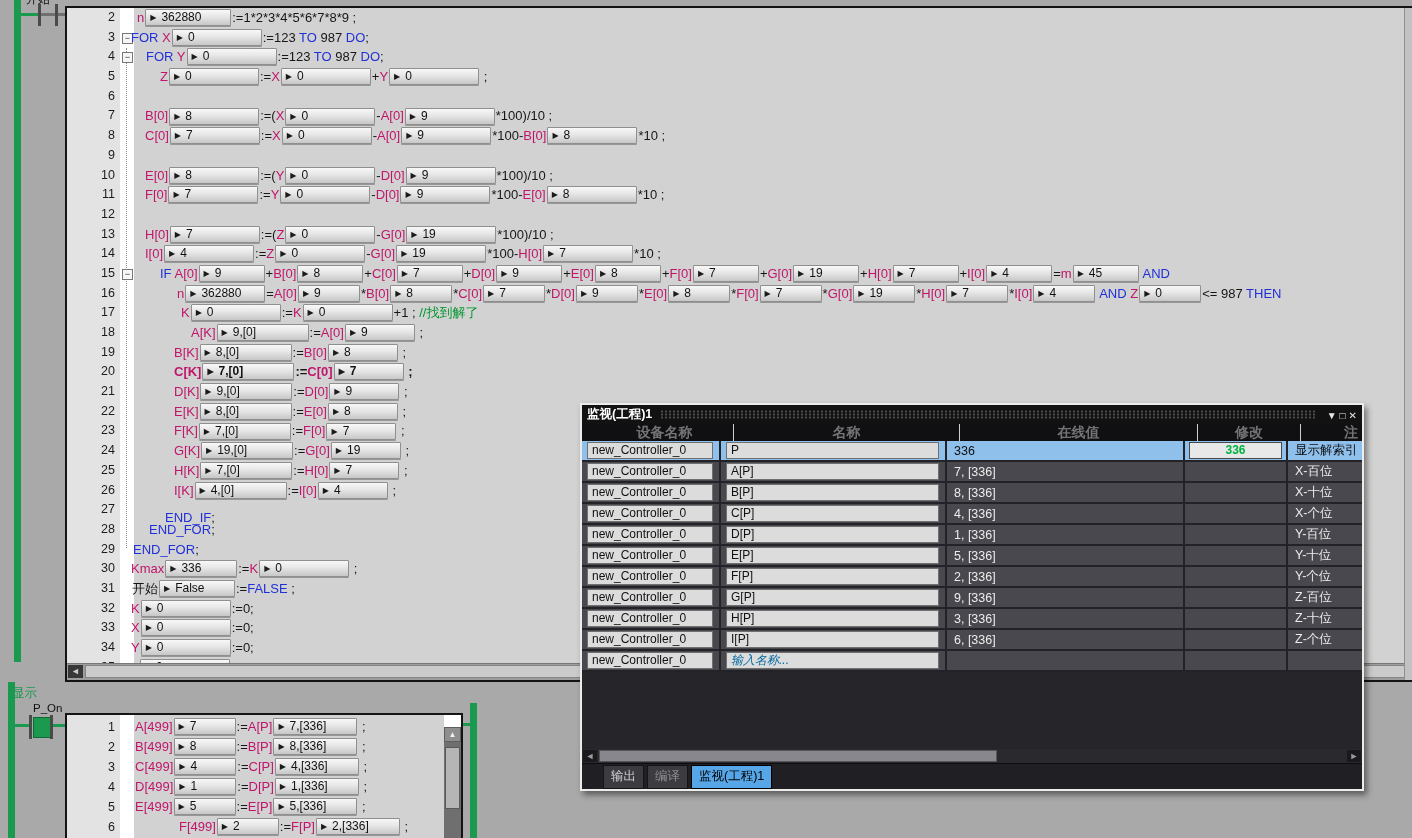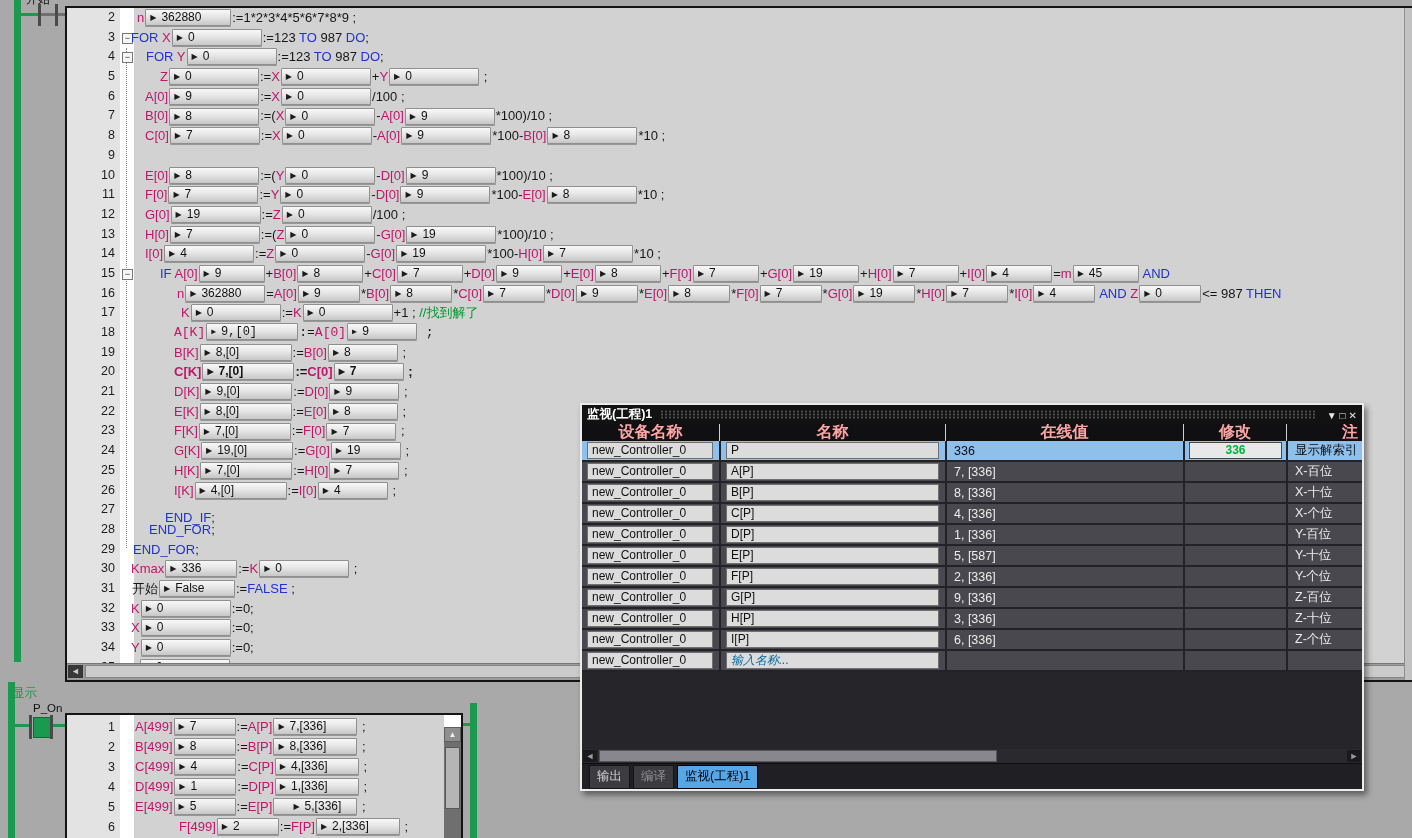--- a/index.html
+++ b/index.html
@@ -53,21 +53,21 @@
   
   #watch{position:absolute;left:580px;top:403px;width:784px;height:388px;z-index:5;
          background:#232327;border:2px solid #ececec;box-sizing:border-box;
          box-shadow:3px 4px 6px rgba(0,0,0,.45);display:flex;flex-direction:column;}
   .wtitle{height:19px;background:#121212;display:flex;align-items:center;color:#fff;
           font-size:12.5px;font-weight:bold;padding:0 5px;flex:0 0 auto;}
   .wtitle .dots{flex:1;height:9px;margin:0 8px;
           background-image:radial-gradient(circle,#4f4f4f 1px,transparent 1.2px);background-size:4px 3px;}
   .wbtn{width:15px;text-align:center;color:#e6e6e6;font-size:10px;margin-left:3px;font-weight:normal;}
   .wgrid{display:grid;grid-template-columns:137px 226px 238px 103px 1fr;}
-  .whead{height:17px;background:#101013;color:#fca5a5;font-size:16px;font-weight:bold;flex:0 0 auto;}
+  .whead{height:17px;background:#101013;color:#737373;font-size:14px;font-weight:bold;flex:0 0 auto;padding-left:14px;}
   .whead .hc{display:flex;align-items:center;justify-content:center;border-left:1px solid #cfcfcf;overflow:hidden;}
   .whead .hc:first-child{border-left:none;}
   .whead .hc.last{justify-content:flex-end;padding-right:4px;}
   #watch-rows{flex:0 0 auto;}
   .wrow{height:19px;margin-bottom:2px;background:#48484e;color:#ececec;font-size:12.5px;}
   .wrow.sel{background:var(--selrow);color:#0d0d0d;}
   .wcell{display:flex;align-items:center;height:100%;overflow:hidden;}
   .wcell.sep{border-left:2px solid #232327;}
   .cellbox{flex:1;height:15px;line-height:15px;margin:0 6px 0 5px;padding:0 4px;background:#dcdcdc;
            border:1px solid #6f6f6f;color:#111;font-size:12px;white-space:nowrap;overflow:hidden;}
@@ -75,21 +75,21 @@
   .online,.cmt{padding-left:7px;white-space:nowrap;}
   .modbox{flex:1;height:15px;line-height:15px;margin:0 4px;background:#e8e8e8;border:1px solid #474747;
           color:var(--modgreen);text-align:center;font-size:12px;font-weight:bold;}
   .wfill{flex:1;background:#26262a;}
   .wsb{height:14px;background:#2a2a2e;position:relative;flex:0 0 auto;}
   .wsb .sbtn{position:absolute;top:1px;width:14px;height:12px;background:#1a1a1e;color:#9a9a9a;
              text-align:center;font-size:9px;line-height:12px;}
   .wsb .sbtn.l{left:1px;} .wsb .sbtn.r{right:1px;}
   .wsb .thumb{position:absolute;left:17px;top:1px;width:51%;height:12px;background:#87878d;border:1px solid #55555a;box-sizing:border-box;}
   .wtabs{height:25px;background:#202024;display:flex;align-items:center;gap:3px;
-         padding-left:7px;border-top:1px solid #0d0d0d;flex:0 0 auto;}
+         padding-left:21px;border-top:1px solid #0d0d0d;flex:0 0 auto;}
   .wtab{padding:2px 7px 3px 7px;font-size:12.5px;background:#3b3b40;color:#d2d2d2;border:1px solid #141414;white-space:nowrap;}
   .wtab.dim{color:#8f8f8f;}
   .wtab.active{background:var(--tabblue);color:#000;border:1px solid #000;}
 </style>
 </head>
 <body>
 
 <div class="rail" style="left:14px;top:0;width:7px;height:662px;"></div>
 <div class="lad-label" style="left:26px;top:-9px;">开始</div>
 <div class="wire" style="left:21px;top:13px;width:17px;"></div>
@@ -116,21 +116,20 @@
         <span class="lnum">4</span>
         <span class="fold">−</span>
         <span class="codeline" style="left: 79px;"><span class="tk-k">FOR</span><span class="tk-v"> Y</span><span class="vbox" style="width: 90px;"><span class="tri">▶</span>0</span><span class="tk-p">:=123 </span><span class="tk-k">TO</span><span class="tk-p"> 987 </span><span class="tk-k">DO</span><span class="tk-p">;</span></span>
       </div>
       <div class="crow">
         <span class="lnum">5</span>
         <span class="codeline" style="left: 93px;"><span class="tk-v">Z</span><span class="vbox" style="width: 90px;"><span class="tri">▶</span>0</span><span class="tk-p">:=</span><span class="tk-v">X</span><span class="vbox" style="width: 90px;"><span class="tri">▶</span>0</span><span class="tk-p">+</span><span class="tk-v">Y</span><span class="vbox" style="width: 90px;"><span class="tri">▶</span>0</span><span class="tk-p"> ;</span></span>
       </div>
       <div class="crow">
         <span class="lnum">6</span>
-        <span class="codeline" style="left: 78px;"><span class="tk-v">A[0]</span><span class="vbox" style="width: 90px;"><span class="tri">▶</span>9</span><span class="tk-p">:=</span><span class="tk-v">X</span><span class="vbox" style="width: 90px;"><span class="tri">▶</span>0</span><span class="tk-p">/100 ;</span></span>
       </div>
       <div class="crow">
         <span class="lnum">7</span>
         <span class="codeline" style="left: 78px;"><span class="tk-v">B[0]</span><span class="vbox" style="width: 90px;"><span class="tri">▶</span>8</span><span class="tk-p">:=(</span><span class="tk-v">X</span><span class="vbox" style="width: 90px;"><span class="tri">▶</span>0</span><span class="tk-p">-</span><span class="tk-v">A[0]</span><span class="vbox" style="width: 90px;"><span class="tri">▶</span>9</span><span class="tk-p">*100)/10 ;</span></span>
       </div>
       <div class="crow">
         <span class="lnum">8</span>
         <span class="codeline" style="left: 78px;"><span class="tk-v">C[0]</span><span class="vbox" style="width: 90px;"><span class="tri">▶</span>7</span><span class="tk-p">:=</span><span class="tk-v">X</span><span class="vbox" style="width: 90px;"><span class="tri">▶</span>0</span><span class="tk-p">-</span><span class="tk-v">A[0]</span><span class="vbox" style="width: 90px;"><span class="tri">▶</span>9</span><span class="tk-p">*100-</span><span class="tk-v">B[0]</span><span class="vbox" style="width: 90px;"><span class="tri">▶</span>8</span><span class="tk-p">*10 ;</span></span>
       </div>
       <div class="crow">
@@ -139,21 +138,20 @@
       <div class="crow">
         <span class="lnum">10</span>
         <span class="codeline" style="left: 78px;"><span class="tk-v">E[0]</span><span class="vbox" style="width: 90px;"><span class="tri">▶</span>8</span><span class="tk-p">:=(</span><span class="tk-v">Y</span><span class="vbox" style="width: 90px;"><span class="tri">▶</span>0</span><span class="tk-p">-</span><span class="tk-v">D[0]</span><span class="vbox" style="width: 90px;"><span class="tri">▶</span>9</span><span class="tk-p">*100)/10 ;</span></span>
       </div>
       <div class="crow">
         <span class="lnum">11</span>
         <span class="codeline" style="left: 78px;"><span class="tk-v">F[0]</span><span class="vbox" style="width: 90px;"><span class="tri">▶</span>7</span><span class="tk-p">:=</span><span class="tk-v">Y</span><span class="vbox" style="width: 90px;"><span class="tri">▶</span>0</span><span class="tk-p">-</span><span class="tk-v">D[0]</span><span class="vbox" style="width: 90px;"><span class="tri">▶</span>9</span><span class="tk-p">*100-</span><span class="tk-v">E[0]</span><span class="vbox" style="width: 90px;"><span class="tri">▶</span>8</span><span class="tk-p">*10 ;</span></span>
       </div>
       <div class="crow">
         <span class="lnum">12</span>
-        <span class="codeline" style="left: 78px;"><span class="tk-v">G[0]</span><span class="vbox" style="width: 90px;"><span class="tri">▶</span>19</span><span class="tk-p">:=</span><span class="tk-v">Z</span><span class="vbox" style="width: 90px;"><span class="tri">▶</span>0</span><span class="tk-p">/100 ;</span></span>
       </div>
       <div class="crow">
         <span class="lnum">13</span>
         <span class="codeline" style="left: 78px;"><span class="tk-v">H[0]</span><span class="vbox" style="width: 90px;"><span class="tri">▶</span>7</span><span class="tk-p">:=(</span><span class="tk-v">Z</span><span class="vbox" style="width: 90px;"><span class="tri">▶</span>0</span><span class="tk-p">-</span><span class="tk-v">G[0]</span><span class="vbox" style="width: 90px;"><span class="tri">▶</span>19</span><span class="tk-p">*100)/10 ;</span></span>
       </div>
       <div class="crow">
         <span class="lnum">14</span>
         <span class="codeline" style="left: 78px;"><span class="tk-v">I[0]</span><span class="vbox" style="width: 90px;"><span class="tri">▶</span>4</span><span class="tk-p">:=</span><span class="tk-v">Z</span><span class="vbox" style="width: 90px;"><span class="tri">▶</span>0</span><span class="tk-p">-</span><span class="tk-v">G[0]</span><span class="vbox" style="width: 90px;"><span class="tri">▶</span>19</span><span class="tk-p">*100-</span><span class="tk-v">H[0]</span><span class="vbox" style="width: 90px;"><span class="tri">▶</span>7</span><span class="tk-p">*10 ;</span></span>
       </div>
       <div class="crow">
@@ -164,21 +162,21 @@
       <div class="crow">
         <span class="lnum">16</span>
         <span class="codeline" style="left: 110px;"><span class="tk-v">n</span><span class="vbox" style="width: 80px;"><span class="tri">▶</span>362880</span><span class="tk-p">=</span><span class="tk-v">A[0]</span><span class="vbox" style="width: 62px;"><span class="tri">▶</span>9</span><span class="tk-p">*</span><span class="tk-v">B[0]</span><span class="vbox" style="width: 62px;"><span class="tri">▶</span>8</span><span class="tk-p">*</span><span class="tk-v">C[0]</span><span class="vbox" style="width: 62px;"><span class="tri">▶</span>7</span><span class="tk-p">*</span><span class="tk-v">D[0]</span><span class="vbox" style="width: 62px;"><span class="tri">▶</span>9</span><span class="tk-p">*</span><span class="tk-v">E[0]</span><span class="vbox" style="width: 62px;"><span class="tri">▶</span>8</span><span class="tk-p">*</span><span class="tk-v">F[0]</span><span class="vbox" style="width: 62px;"><span class="tri">▶</span>7</span><span class="tk-p">*</span><span class="tk-v">G[0]</span><span class="vbox" style="width: 62px;"><span class="tri">▶</span>19</span><span class="tk-p">*</span><span class="tk-v">H[0]</span><span class="vbox" style="width: 62px;"><span class="tri">▶</span>7</span><span class="tk-p">*</span><span class="tk-v">I[0]</span><span class="vbox" style="width: 62px;"><span class="tri">▶</span>4</span><span class="tk-k"> AND</span><span class="tk-v"> Z</span><span class="vbox" style="width: 62px;"><span class="tri">▶</span>0</span><span class="tk-p">&lt;= 987 </span><span class="tk-k">THEN</span></span>
       </div>
       <div class="crow">
         <span class="lnum">17</span>
         <span class="codeline" style="left: 114px;"><span class="tk-v">K</span><span class="vbox" style="width: 90px;"><span class="tri">▶</span>0</span><span class="tk-p">:=</span><span class="tk-v">K</span><span class="vbox" style="width: 90px;"><span class="tri">▶</span>0</span><span class="tk-p">+1 ; </span><span class="tk-c">//找到解了</span></span>
       </div>
       <div class="crow">
         <span class="lnum">18</span>
-        <span class="codeline" style="left: 107px; font-family: Liberation Mono, monospace;"><span class="tk-v">A[K]</span><span class="vbox" style="width: 92px;"><span class="tri">▶</span>9,[0]</span><span class="tk-p">:=</span><span class="tk-v">A[0]</span><span class="vbox" style="width: 70px;"><span class="tri">▶</span>9</span><span class="tk-p"> ;</span></span>
+        <span class="codeline" style="left: 124px;"><span class="tk-v">A[K]</span><span class="vbox" style="width: 92px;"><span class="tri">▶</span>9,[0]</span><span class="tk-p">:=</span><span class="tk-v">A[0]</span><span class="vbox" style="width: 70px;"><span class="tri">▶</span>9</span><span class="tk-p"> ;</span></span>
       </div>
       <div class="crow">
         <span class="lnum">19</span>
         <span class="codeline" style="left: 107px;"><span class="tk-v">B[K]</span><span class="vbox" style="width: 92px;"><span class="tri">▶</span>8,[0]</span><span class="tk-p">:=</span><span class="tk-v">B[0]</span><span class="vbox" style="width: 70px;"><span class="tri">▶</span>8</span><span class="tk-p"> ;</span></span>
       </div>
       <div class="crow">
         <span class="lnum">20</span>
         <span class="codeline" style="left: 107px; font-weight: bold;"><span class="tk-v">C[K]</span><span class="vbox" style="width: 92px;"><span class="tri">▶</span>7,[0]</span><span class="tk-p">:=</span><span class="tk-v">C[0]</span><span class="vbox" style="width: 70px;"><span class="tri">▶</span>7</span><span class="tk-p"> ;</span></span>
       </div>
       <div class="crow">
@@ -275,21 +273,21 @@
       <div class="crow b">
         <span class="lnum">3</span>
         <span class="codeline" style="left: 68px;"><span class="tk-v">C[499]</span><span class="vbox" style="width: 62px;"><span class="tri">▶</span>4</span><span class="tk-p">:=</span><span class="tk-v">C[P]</span><span class="vbox" style="width: 84px;"><span class="tri">▶</span>4,[336]</span><span class="tk-p"> ;</span></span>
       </div>
       <div class="crow b">
         <span class="lnum">4</span>
         <span class="codeline" style="left: 68px;"><span class="tk-v">D[499]</span><span class="vbox" style="width: 62px;"><span class="tri">▶</span>1</span><span class="tk-p">:=</span><span class="tk-v">D[P]</span><span class="vbox" style="width: 84px;"><span class="tri">▶</span>1,[336]</span><span class="tk-p"> ;</span></span>
       </div>
       <div class="crow b">
         <span class="lnum">5</span>
-        <span class="codeline" style="left: 68px;"><span class="tk-v">E[499]</span><span class="vbox" style="width: 62px;"><span class="tri">▶</span>5</span><span class="tk-p">:=</span><span class="tk-v">E[P]</span><span class="vbox" style="width: 84px; text-align: center;"><span class="tri">▶</span>5,[336]</span><span class="tk-p"> ;</span></span>
+        <span class="codeline" style="left: 68px;"><span class="tk-v">E[499]</span><span class="vbox" style="width: 62px;"><span class="tri">▶</span>5</span><span class="tk-p">:=</span><span class="tk-v">E[P]</span><span class="vbox" style="width: 84px;"><span class="tri">▶</span>5,[336]</span><span class="tk-p"> ;</span></span>
       </div>
       <div class="crow b">
         <span class="lnum">6</span>
         <span class="codeline" style="left: 68px; padding-left: 44px;"><span class="tk-v">F[499]</span><span class="vbox" style="width: 62px;"><span class="tri">▶</span>2</span><span class="tk-p">:=</span><span class="tk-v">F[P]</span><span class="vbox" style="width: 84px;"><span class="tri">▶</span>2,[336]</span><span class="tk-p"> ;</span></span>
       </div>
     </div>
   <div class="vsb">
     <div class="corner"></div>
     <div class="ubtn">▲</div>
     <div class="thumb"></div>
@@ -367,21 +365,21 @@
         <div class="wcell sep"></div>
         <div class="wcell sep cmt">Y-百位</div>
       </div>
       <div class="wrow wgrid">
         <div class="wcell">
           <div class="cellbox">new_Controller_0</div>
         </div>
         <div class="wcell sep">
           <div class="cellbox">E[P]</div>
         </div>
-        <div class="wcell sep online">5, [587]</div>
+        <div class="wcell sep online">5, [336]</div>
         <div class="wcell sep"></div>
         <div class="wcell sep cmt">Y-十位</div>
       </div>
       <div class="wrow wgrid">
         <div class="wcell">
           <div class="cellbox">new_Controller_0</div>
         </div>
         <div class="wcell sep">
           <div class="cellbox">F[P]</div>
         </div>

